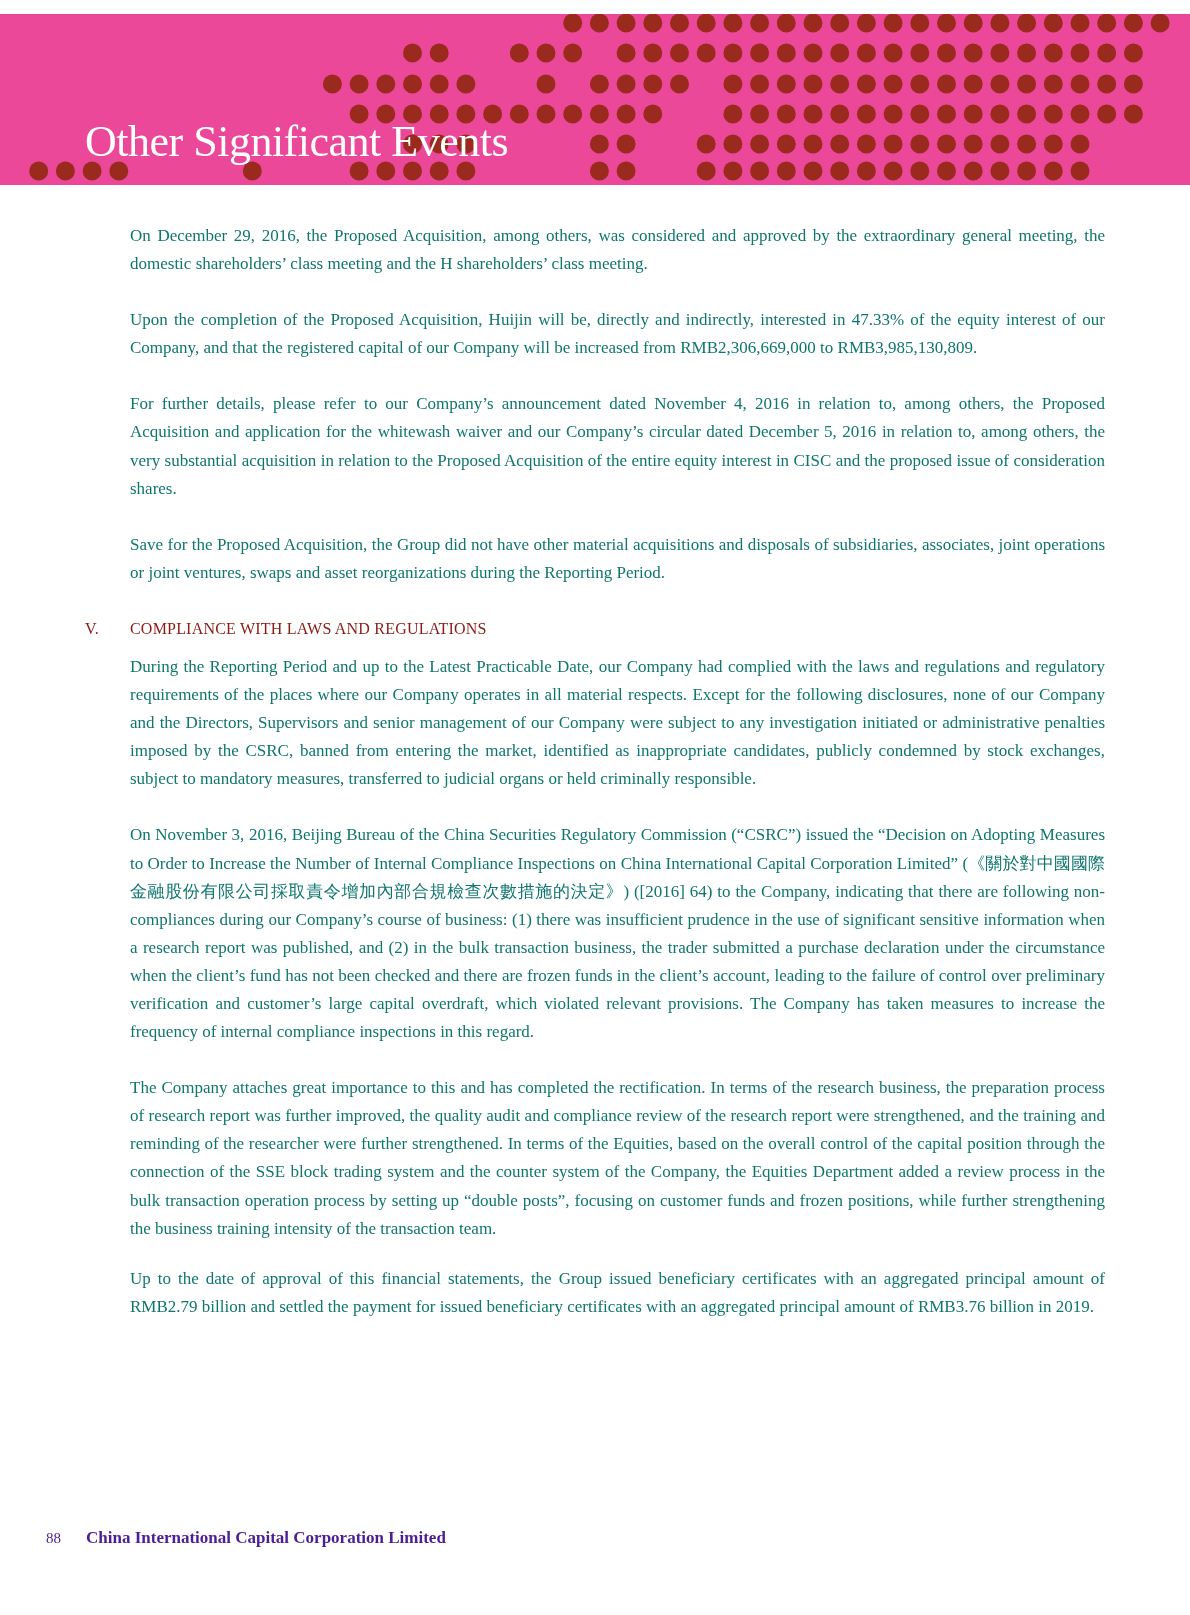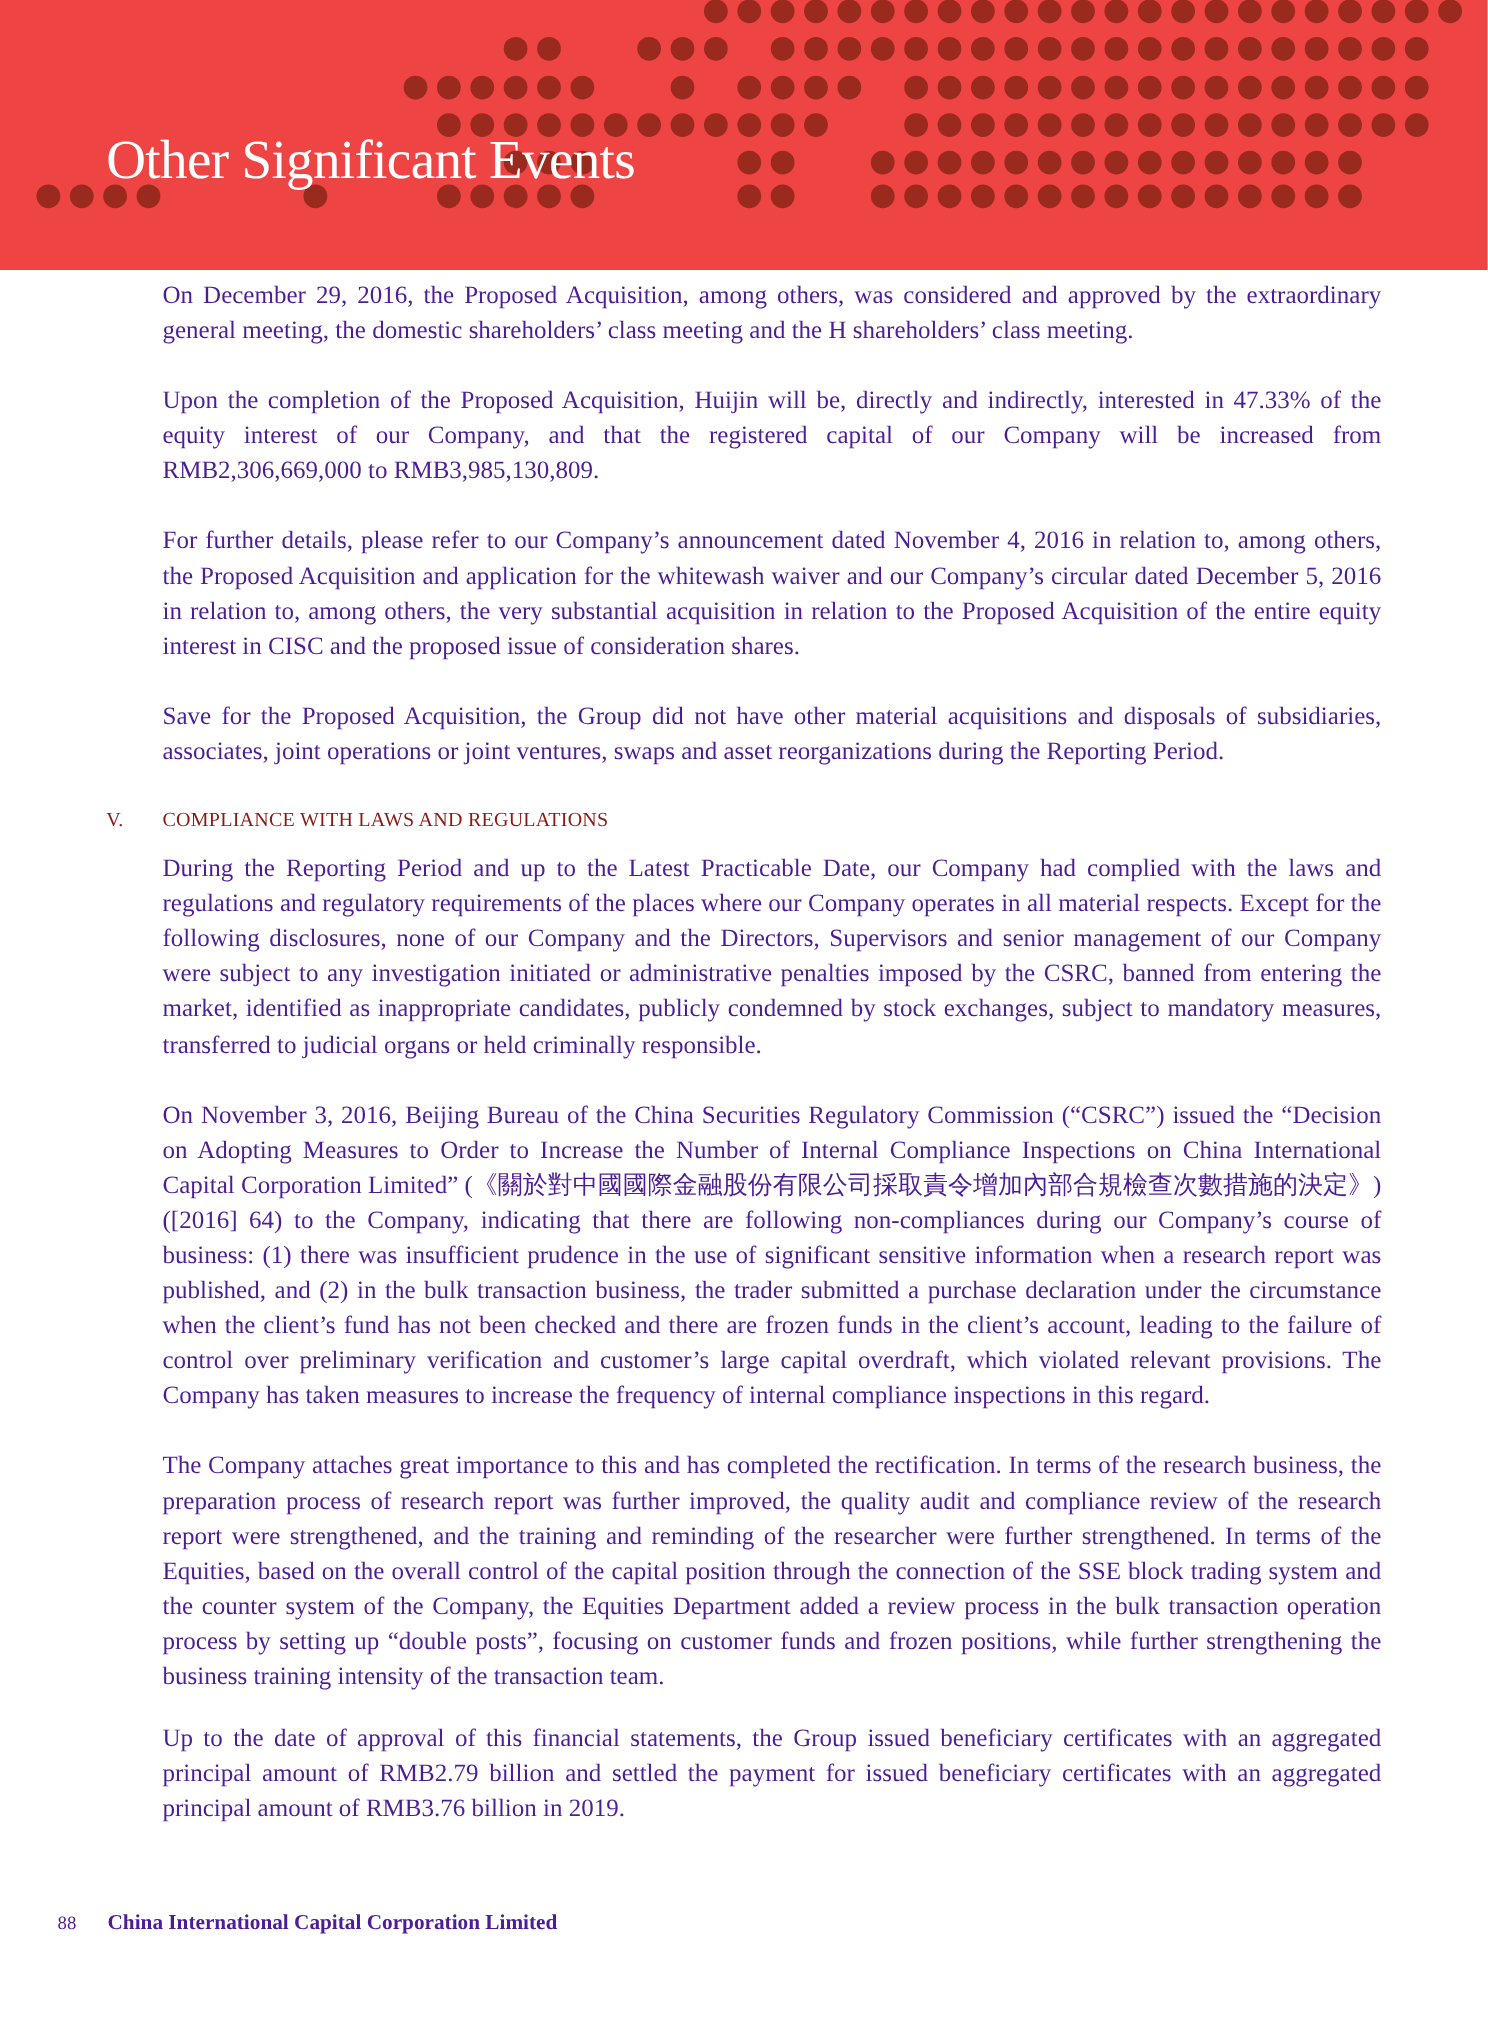--- a/index.html
+++ b/index.html
@@ -7,23 +7,23 @@
       width: 1190px;
       height: 1615px;
       background: #ffffff;
       position: relative;
       overflow: hidden;
       font-family: "Liberation Serif", "DejaVu Serif", serif;
       color: #231f20;
     }
     .banner {
       position: absolute;
-      left: 0; top: 0;
-      width: 1190px; height: 216px;
-      background: #ef4444;
+      left: 0; top: 14px;
+      width: 1190px; height: 171px;
+      background: #ec4899;
       overflow: hidden;
     }
     .banner svg { position: absolute; left: 0; top: 0; }
     .banner-title {
       position: absolute;
       left: 85px; top: 106px;
       font-family: "Liberation Serif", "DejaVu Serif", serif;
       font-size: 44px;
       letter-spacing: -0.5px;
       color: #ffffff;
@@ -32,24 +32,24 @@
       font-weight: normal;
       line-height: 1;
     }
     .content {
       position: absolute;
       left: 130px; top: 222px;
       width: 975px;
     }
     p.body {
       margin: 0 0 28px 0;
-      font-size: 20px;
+      font-size: 17px;
       line-height: 28.1px;
       text-align: justify;
-      color: #4c1d95;
+      color: #0f766e;
     }
     .section-heading {
       position: relative;
       margin: 0 0 10px -45px;
       font-size: 16px;
       line-height: 28px;
       color: #8a1a14;
       font-weight: normal;
       letter-spacing: 0.2px;
     }

